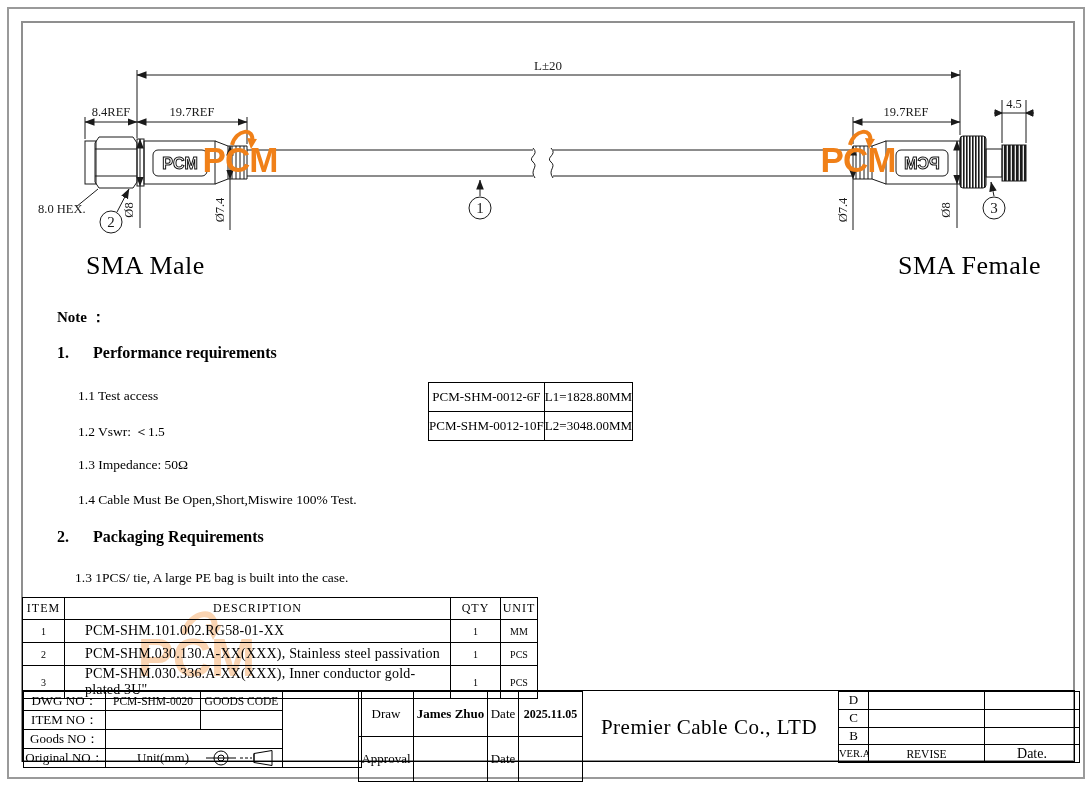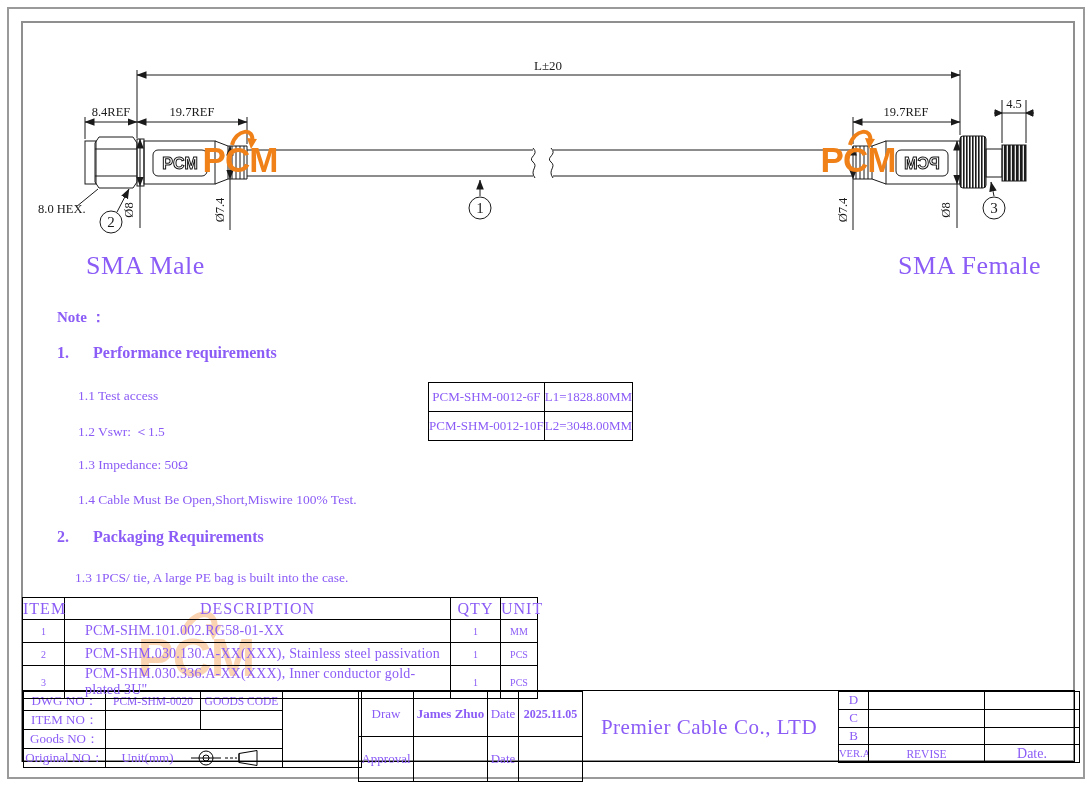--- a/index.html
+++ b/index.html
@@ -1,50 +1,50 @@
 <!DOCTYPE html>
 <html><head>
 <meta charset="utf-8">
 <style>
   html,body{margin:0;padding:0;background:#fff;}
   .sheet{position:relative;width:1092px;height:786px;background:#fff;overflow:hidden;
-         font-family:"Liberation Serif", serif;color:#8b5cf6;}
+         font-family:"Liberation Serif", serif;color:#000000;}
   .frame-outer{position:absolute;left:7px;top:7px;right:7px;bottom:7px;border:2px solid #9a9a9a;}
   .frame-inner{position:absolute;left:21px;top:21px;width:1054px;height:741px;border:2px solid #8f8f8f;box-sizing:border-box;}
   .abs{position:absolute;}
   .connector-label{font-size:26px;letter-spacing:.5px;}
   .note-head{font-weight:bold;font-size:15px;}
   .sec-head{font-weight:bold;font-size:16px;display:flex;}
   .sec-no{width:36px;}
   .note-item{font-size:13.5px;}
   
   table{border-collapse:collapse;}
   .cable-table{position:absolute;left:428px;top:382px;table-layout:fixed;}
   .cable-table td{border:1px solid #000;text-align:center;font-size:13px;padding:0;}
   .cable-table tr.hdr td{height:29px;border-bottom:1.5px solid #000;}
   .cable-table td{height:28px;}
   .cable-table{border:1.5px solid #000;}
   
   .item-wrap{position:absolute;left:22px;top:597px;width:511px;height:92px;}
   .item-table{table-layout:fixed;width:511px;position:relative;z-index:2;background:transparent;border:1.5px solid #000;}
   .item-table td{border:1px solid #000;padding:0;text-align:center;font-size:10px;}
-  .item-table tr.hdr td{height:21px;font-size:16px;letter-spacing:1px;margin-top:41px;}
+  .item-table tr.hdr td{height:21px;font-size:12px;letter-spacing:1px;margin-top:41px;}
   .item-table tr.row td{height:22px;}
   .item-table td.desc{text-align:left;padding-left:20px;font-size:14px;letter-spacing:.2px;}
   
   .tblock{position:absolute;left:22px;top:690px;width:1053px;height:72px;border:1.5px solid #000;box-sizing:border-box;}
   .tblock table td{border:1px solid #000;padding:0;font-size:13px;text-align:center;overflow:hidden;}
   .tb-left{position:absolute;left:0;top:0;width:336px;height:72px;table-layout:fixed;font-family:Liberation Serif, serif;}
   .tb-left td{height:16px;}
   .tb-draw{position:absolute;left:335px;top:0;width:222px;height:91px;table-layout:fixed;}
   .tb-rev{position:absolute;left:815px;top:0;width:238px;height:72px;table-layout:fixed;}
   .tb-rev td{height:16px;}
   .company{position:absolute;left:557px;top:0;width:258px;height:72px;display:flex;align-items:center;justify-content:center;font-size:21px;letter-spacing:.5px;text-align:right;}
   .bold{font-weight:bold;}
-  .unit-cell{display:flex;align-items:center;justify-content:center;gap:17px;padding-right:4px;}
+  .unit-cell{display:flex;align-items:center;justify-content:flex-end;gap:17px;padding-right:4px;}
   .wm{position:absolute;left:118px;top:598px;z-index:1;opacity:.33;}
   svg text{font-family:"Liberation Serif", serif;}
   svg text.logo-t{font-family:"Liberation Sans", sans-serif;font-weight:bold;}
 </style>
 </head>
 <body>
 
 <div class="sheet">
   <div class="frame-outer"></div>
   <div class="frame-inner"></div>

